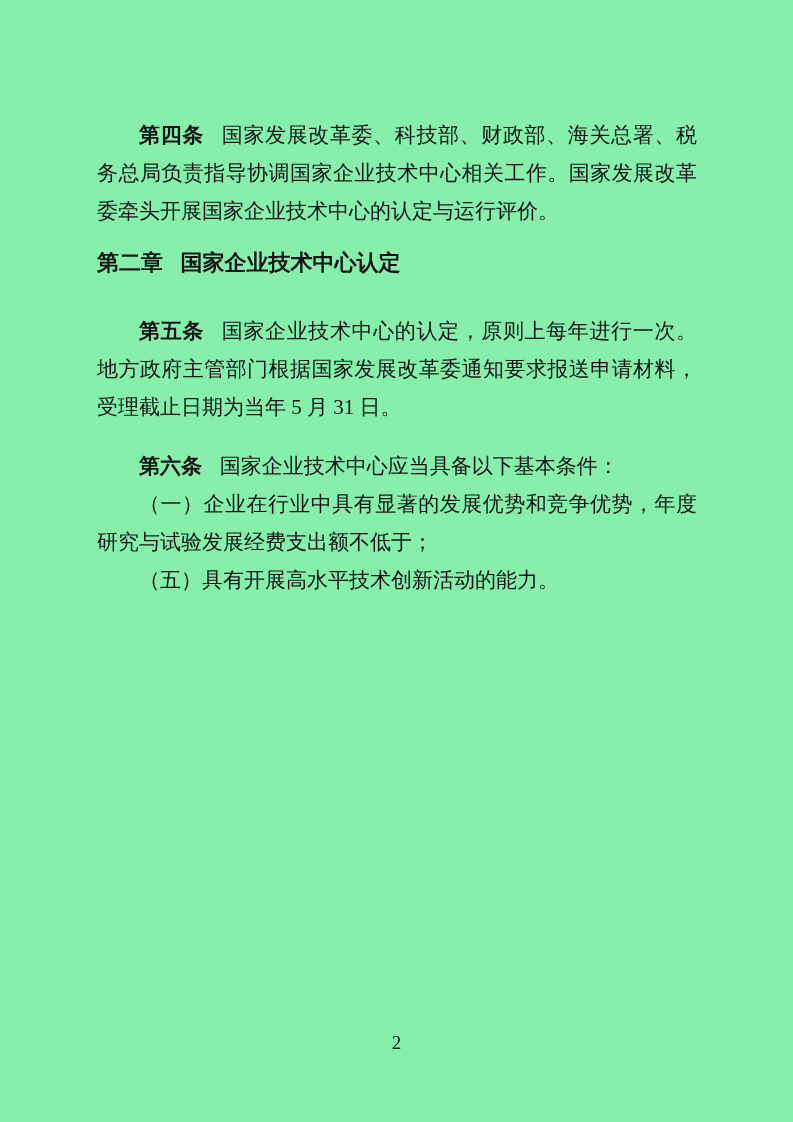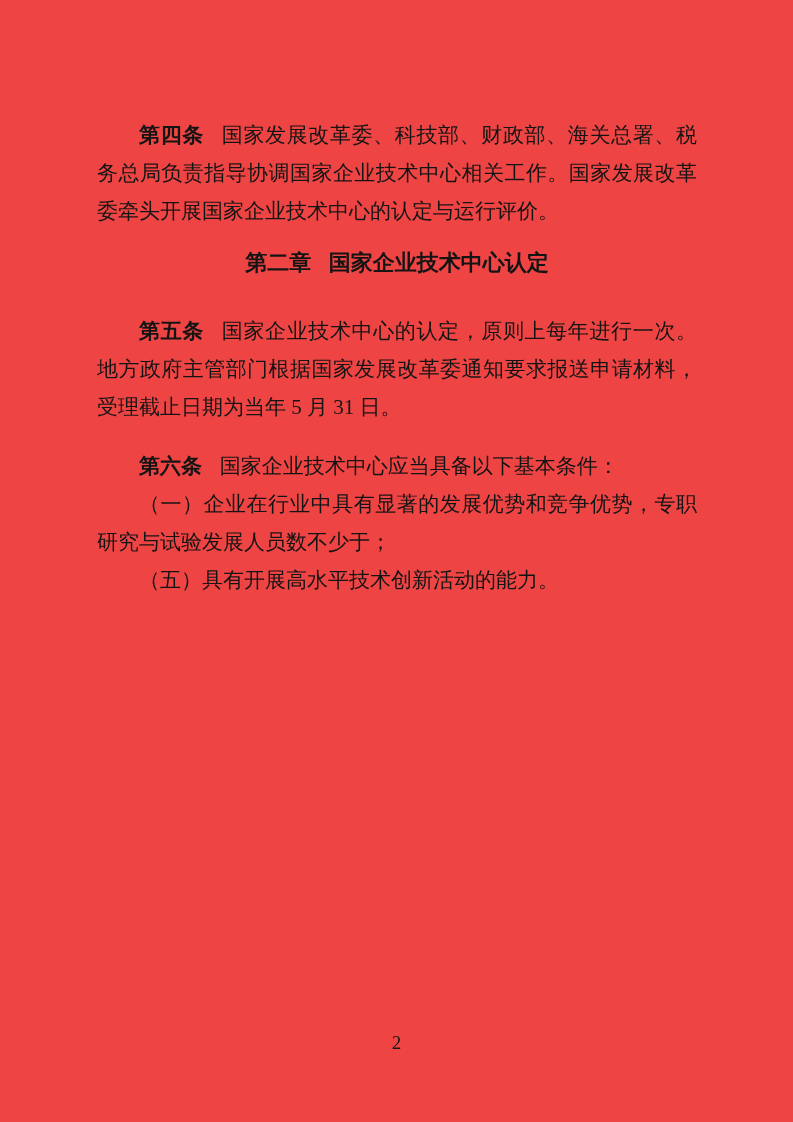--- a/index.html
+++ b/index.html
@@ -5,21 +5,21 @@
   html, body {
     margin: 0;
     padding: 0;
     background: #ffffff;
   }
   .page {
     position: relative;
     width: 793px;
     height: 1122px;
     margin: 0 auto;
-    background: #ef4444;
+    background: #86efac;
     box-sizing: border-box;
     padding: 116px 96px 0 97px;
     overflow: hidden;
     font-family: "Liberation Serif", "DejaVu Serif", serif;
     color: #141414;
   }
   .body-text p {
     margin: 0;
     font-size: 21px;
     line-height: 38px;
@@ -33,21 +33,20 @@
     font-weight: bold;
     margin-right: 0.85em;
   }
   p.article-6 {
     margin-top: 21px;
   }
   .chapter-heading {
     margin: 14px 0 30px 0;
     font-size: 22px;
     line-height: 38px;
-    text-align: center;
     font-family: "Liberation Sans", "DejaVu Sans", sans-serif;
     font-weight: bold;
     text-indent: 0;
   }
   .chapter-heading .chapter-label {
     margin-right: 0.8em;
   }
   .page-footer {
     position: absolute;
     left: 0;
@@ -67,21 +66,21 @@
 
     <p><span class="article-label">第四条</span><span>国家发展改革委、科技部、财政部、海关总署、税务总局负责指导协调国家企业技术中心相关工作。国家发展改革委牵头开展国家企业技术中心的认定与运行评价。</span></p>
 
 
     <h2 class="chapter-heading"><span class="chapter-label">第二章</span><span>国家企业技术中心认定</span></h2>
 
     <p><span class="article-label">第五条</span><span>国家企业技术中心的认定，原则上每年进行一次。地方政府主管部门根据国家发展改革委通知要求报送申请材料，受理截止日期为当年 5 月 31 日。</span></p>
 
     <p class="article-6"><span class="article-label">第六条</span><span>国家企业技术中心应当具备以下基本条件：</span></p>
 
-    <p><span>（一）企业在行业中具有显著的发展优势和竞争优势，专职研究与试验发展人员数不少于；</span></p>
+    <p><span>（一）企业在行业中具有显著的发展优势和竞争优势，年度研究与试验发展经费支出额不低于；</span></p>
 
 
 
 
     <p><span>（五）具有开展高水平技术创新活动的能力。</span></p>
 
   </div>
 
   <div class="page-footer">2</div>
 </div>

